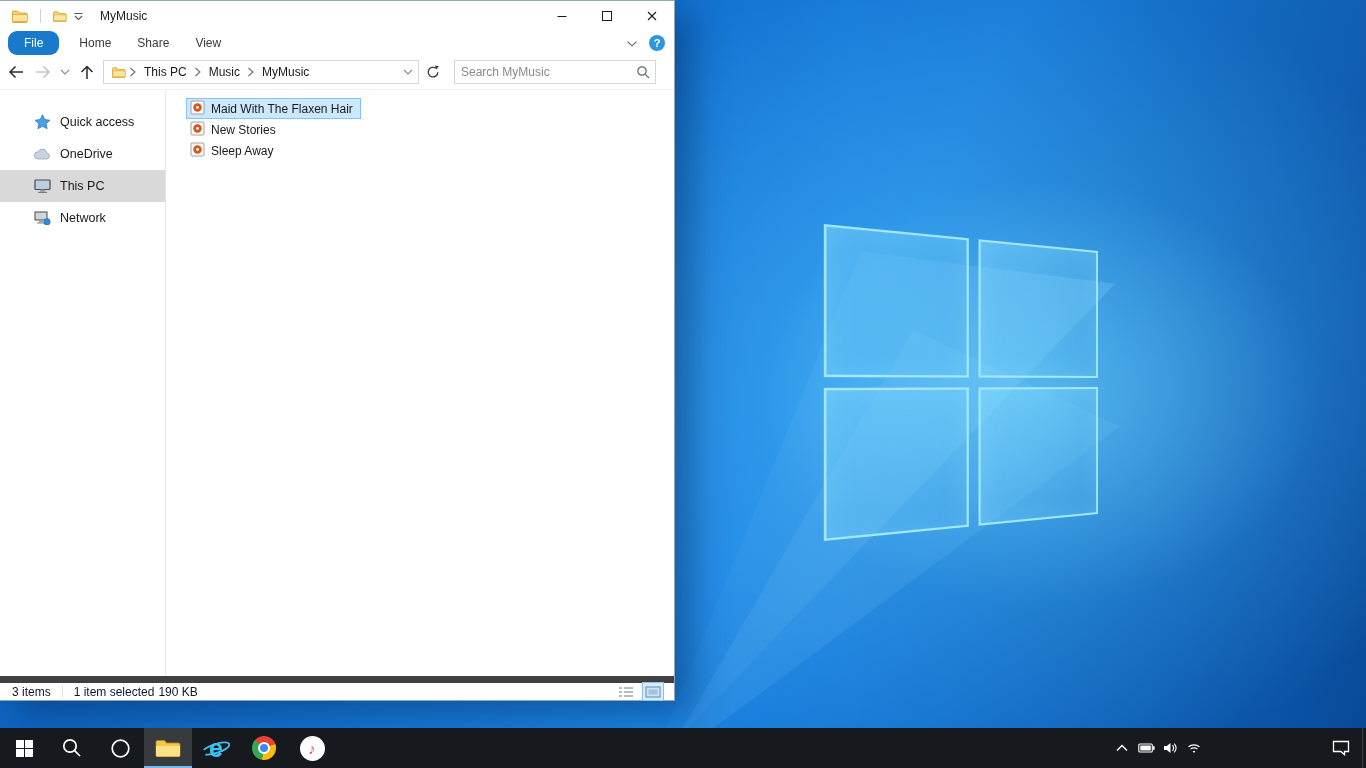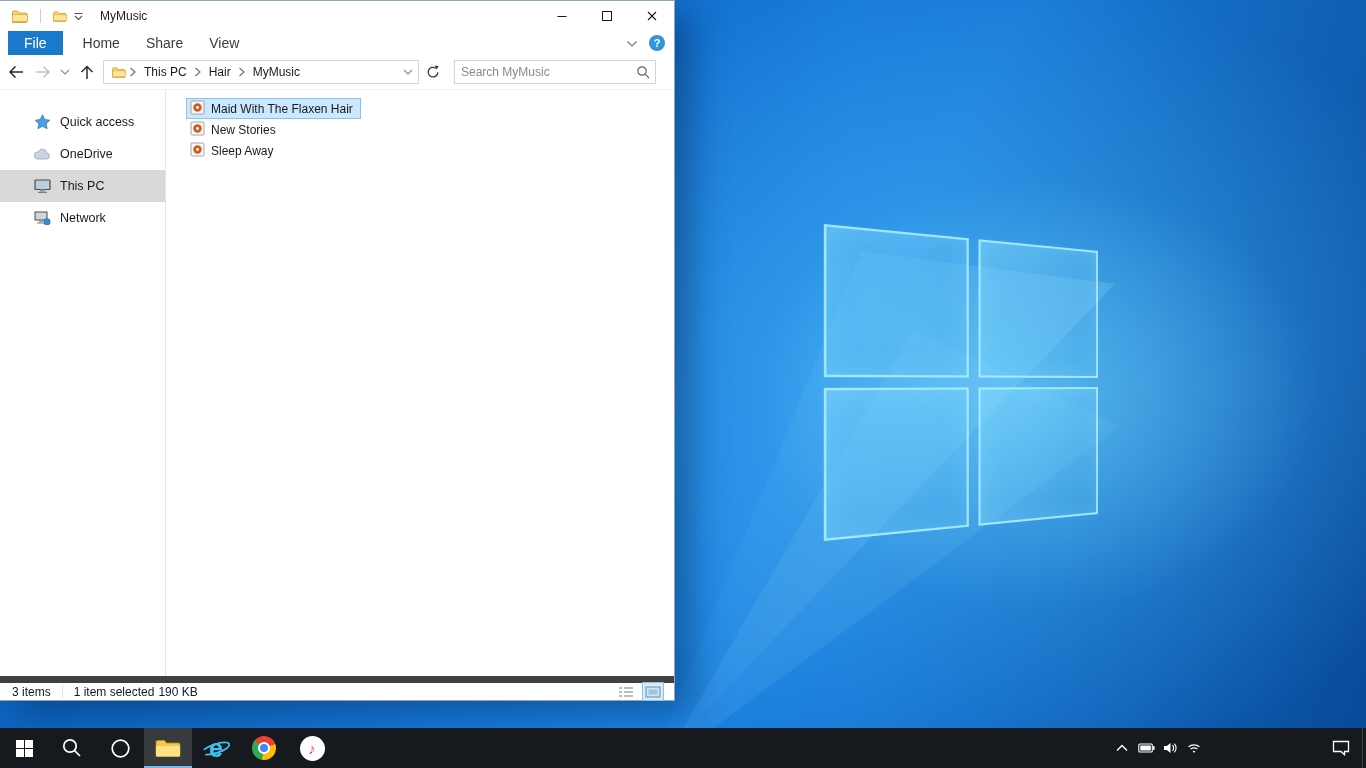--- a/index.html
+++ b/index.html
@@ -33,21 +33,21 @@
     display:flex; flex-direction:column; }
 
   .titlebar { height:30px; display:flex; align-items:center; padding-left:9px; flex:0 0 auto; }
   .qat-sep { width:1px; height:14px; background:#cfcfcf; margin:0 9px; }
   .qat-btn { display:flex; align-items:center; justify-content:center; padding:0 3px; }
   .win-title { font-size:12px; color:#1a1a1a; margin-left:13px; }
   .caption { margin-left:auto; display:flex; height:100%; }
   .cap-btn { width:45px; height:100%; display:flex; align-items:center; justify-content:center; }
 
   .ribbon { height:24px; display:flex; align-items:stretch; padding-left:8px; flex:0 0 auto; }
-  .tab { font-size:14px; display:flex; align-items:center; padding:0 13px; color:#3b3b3b; }
+  .tab { font-size:12px; display:flex; align-items:center; padding:0 13px; color:#3b3b3b;border-radius:9px; }
   .tab-file { background:#1979ca; color:#fff; padding:0 16px; margin-right:7px; }
   .ribbon-right { margin-left:auto; display:flex; align-items:center; gap:11px; padding-right:9px; }
   .help-btn { width:16px; height:16px; border-radius:50%; background:#2f96de; color:#fff;
     font-size:11px; font-weight:bold; display:flex; align-items:center; justify-content:center; }
 
   .addrrow { height:35px; display:flex; align-items:center; padding:0 7px 0 3px; gap:1px;
     border-bottom:1px solid #efefef; flex:0 0 auto; }
   .nav-btn { width:26px; height:26px; display:flex; align-items:center; justify-content:center; flex:0 0 auto; }
   .nav-btn.narrow { width:16px; }
   .addr-wrap { display:flex; align-items:center; height:24px; border:1px solid #d6d6d6;
@@ -216,21 +216,21 @@
               <svg width="8" height="10">
                 <path d="M1.5 1l4.5 4-4.5 4" fill="none" stroke="#6e6e6e" stroke-width="1.1"></path>
               </svg>
             </span>
           <span class="crumb">This PC</span>
           <span class="crumb-sep">
               <svg width="8" height="10">
                 <path d="M1.5 1l4.5 4-4.5 4" fill="none" stroke="#6e6e6e" stroke-width="1.1"></path>
               </svg>
             </span>
-          <span class="crumb">Hair</span>
+          <span class="crumb">Music</span>
           <span class="crumb-sep">
               <svg width="8" height="10">
                 <path d="M1.5 1l4.5 4-4.5 4" fill="none" stroke="#6e6e6e" stroke-width="1.1"></path>
               </svg>
             </span>
           <span class="crumb">MyMusic</span>
         </div>
         <div class="addr-dd">
           <svg width="10" height="7">
               <path d="M1 1l4 4 4-4" fill="none" stroke="#8f8f8f" stroke-width="1.2"></path>

